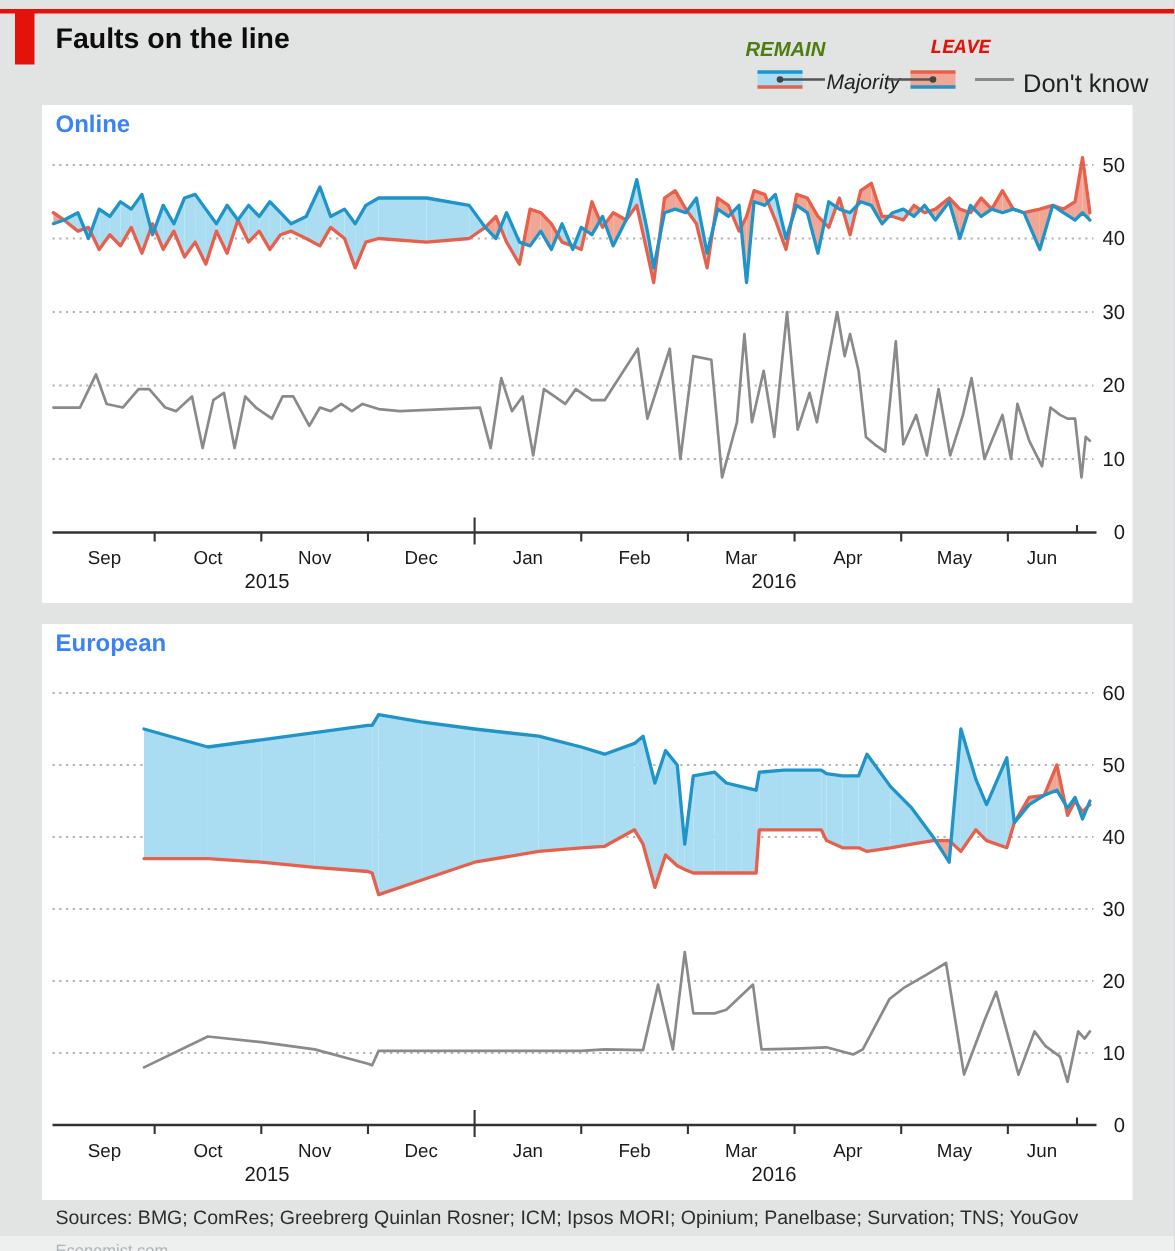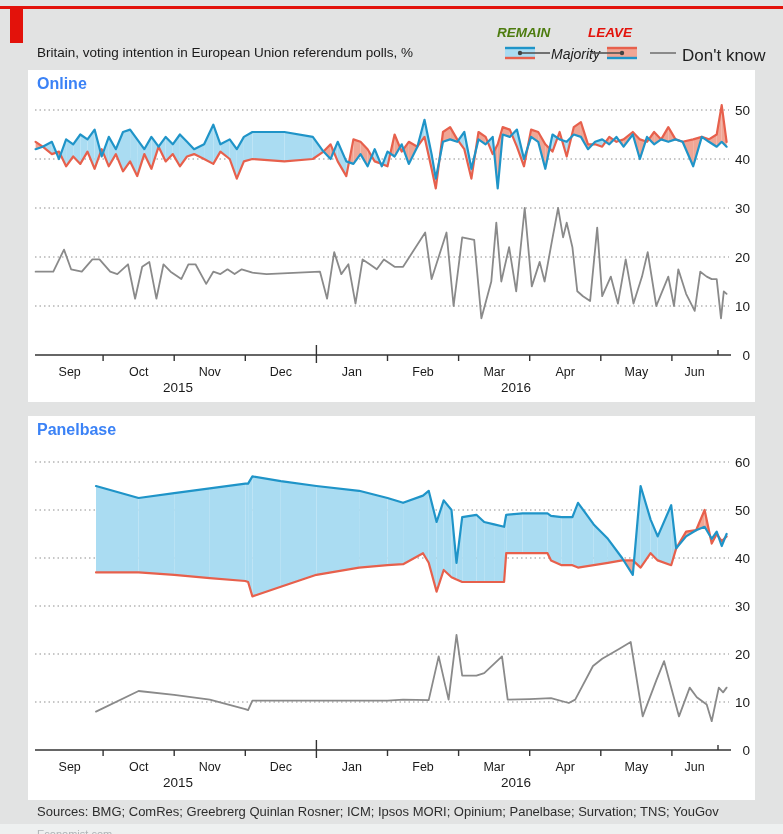--- a/index.html
+++ b/index.html
@@ -4,21 +4,21 @@
 <style>
   html,body{margin:0;padding:0;background:#cfd2d3;}
   .canvas{position:relative;width:783px;height:834px;background:#e2e3e3;overflow:hidden;
           font-family:"Liberation Sans","DejaVu Sans",sans-serif;color:#111;}
   .top-rule{position:absolute;left:0;top:6px;width:783px;height:3px;}
   .red-tab{position:absolute;left:10px;top:6px;width:13px;height:37px;}
   .title{position:absolute;left:37px;top:16px;font-size:19px;font-weight:700;color:#0d0d0d;}
   .subtitle{position:absolute;left:37px;top:45px;font-size:13.5px;color:#1a1a1a;}
   .legend-label{position:absolute;top:25px;font-size:13.5px;font-weight:700;font-style:italic;}
   .legend-label.remain{left:497px;}
-  .legend-label.leave{left:588px;}
+  .legend-label.leave{left:620px;font-family:Liberation Mono, monospace;}
   .legend-swatch{position:absolute;top:44px;}
   .legend-swatch.remain{left:504px;}
   .legend-swatch.leave{left:592px;}
   .legend-majority{position:absolute;left:551px;top:46px;font-size:14px;font-style:italic;color:#222;}
   .legend-dk-line{position:absolute;left:650px;top:52px;width:26px;height:2px;background:#8a8a8a;}
   .legend-dk{position:absolute;left:682px;top:46px;font-size:17px;color:#222;}
   .panel{position:absolute;left:28px;width:727px;background:#ffffff;}
   .panel.online{top:70px;height:332px;}
   .panel.telephone{top:416px;height:384px;}
   .panel-title{position:absolute;left:9px;top:5px;font-size:16px;font-weight:700;color:#3b82f6;}
@@ -26,21 +26,21 @@
   .sources{position:absolute;left:37px;top:804px;font-size:13px;color:#2d2d2d;}
   .bottom-strip{position:absolute;left:0;top:824px;width:783px;height:10px;background:#eef0f0;}
   .watermark{position:absolute;left:37px;top:828px;font-size:11px;color:#aeb3b6;}
 </style>
 </head>
 <body>
 
 <div class="canvas">
   <div class="top-rule" style="background: rgb(227, 18, 11);"></div>
   <div class="red-tab" style="background: rgb(227, 18, 11);"></div>
-  <div class="subtitle">Britain, voting intention in European Union referendum polls, %</div>
+  <div class="title">Faults on the line</div>
 
   <div class="legend-label remain" style="color: #4d7c0f;">REMAIN</div>
   <div class="legend-label leave" style="color: rgb(227, 18, 11);">LEAVE</div>
 
   <svg class="legend-swatch remain" width="46" height="18">
     <rect x="1" y="4" width="30" height="10" fill="#aadcf2"></rect>
     <line x1="1" y1="4" x2="31" y2="4" stroke="#1f94c8" stroke-width="2.4"></line>
     <line x1="1" y1="14" x2="31" y2="14" stroke="#e7604c" stroke-width="2.4"></line>
     <line x1="16" y1="9" x2="46" y2="9" stroke="#555" stroke-width="1.6"></line>
     <circle cx="16" cy="9" r="2.2" fill="#444"></circle>
@@ -301,19 +301,19 @@
         <text x="252.84999999999997" y="355" text-anchor="middle" font-size="12.5" fill="#1a1a1a">Dec</text>
         <text x="323.95" y="355" text-anchor="middle" font-size="12.5" fill="#1a1a1a">Jan</text>
         <text x="395.04999999999995" y="355" text-anchor="middle" font-size="12.5" fill="#1a1a1a">Feb</text>
         <text x="466.15" y="355" text-anchor="middle" font-size="12.5" fill="#1a1a1a">Mar</text>
         <text x="537.25" y="355" text-anchor="middle" font-size="12.5" fill="#1a1a1a">Apr</text>
         <text x="608.3499999999999" y="355" text-anchor="middle" font-size="12.5" fill="#1a1a1a">May</text>
         <text x="666.6519999999999" y="355" text-anchor="middle" font-size="12.5" fill="#1a1a1a">Jun</text>
         <text x="150" y="371" text-anchor="middle" font-size="13.5" fill="#1a1a1a">2015</text>
         <text x="488" y="371" text-anchor="middle" font-size="13.5" fill="#1a1a1a">2016</text>
       </svg>
-    <div class="panel-title">Panelbase</div>
+    <div class="panel-title">European</div>
   </div>
 
   <div class="sources">Sources: BMG; ComRes; Greebrerg Quinlan Rosner; ICM; Ipsos MORI; Opinium; Panelbase; Survation; TNS; YouGov</div>
   <div class="bottom-strip"></div>
   <div class="watermark">Economist.com</div>
 </div>
 
 </body></html>

